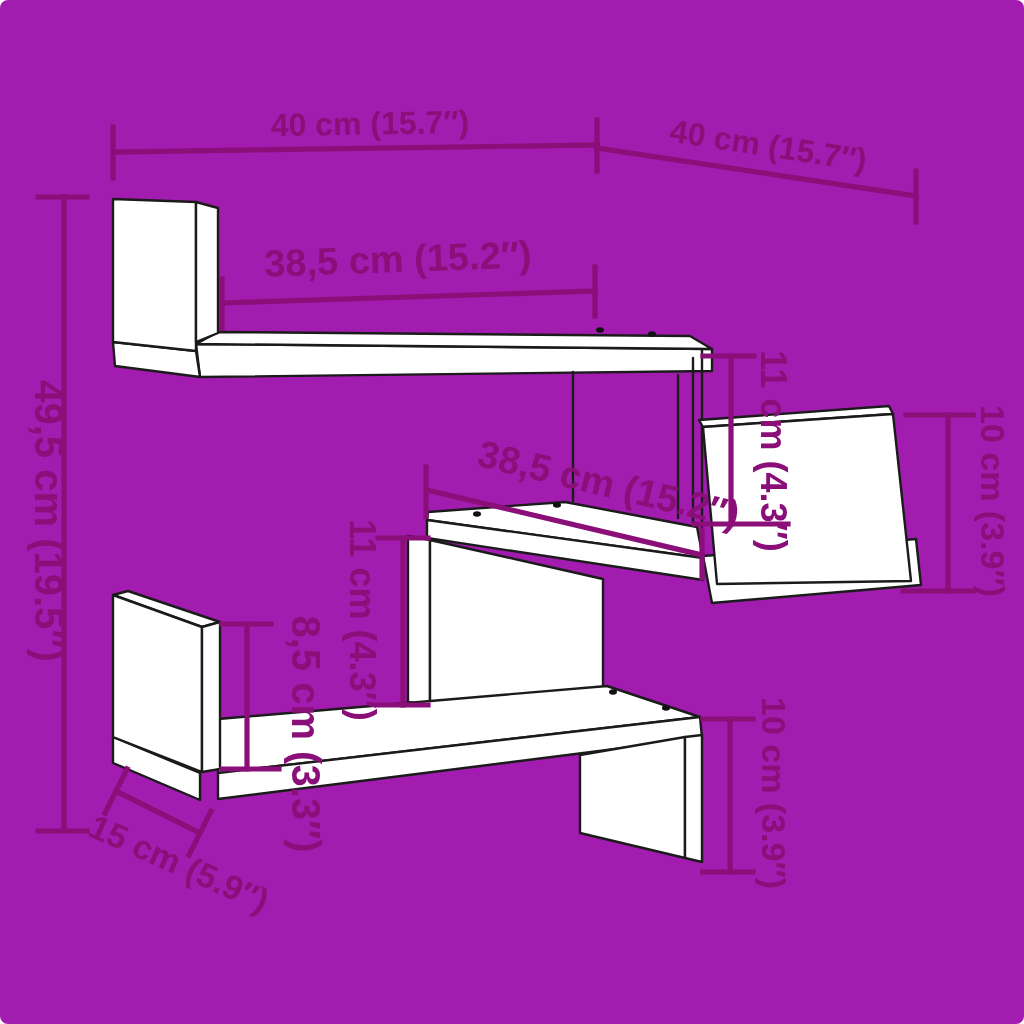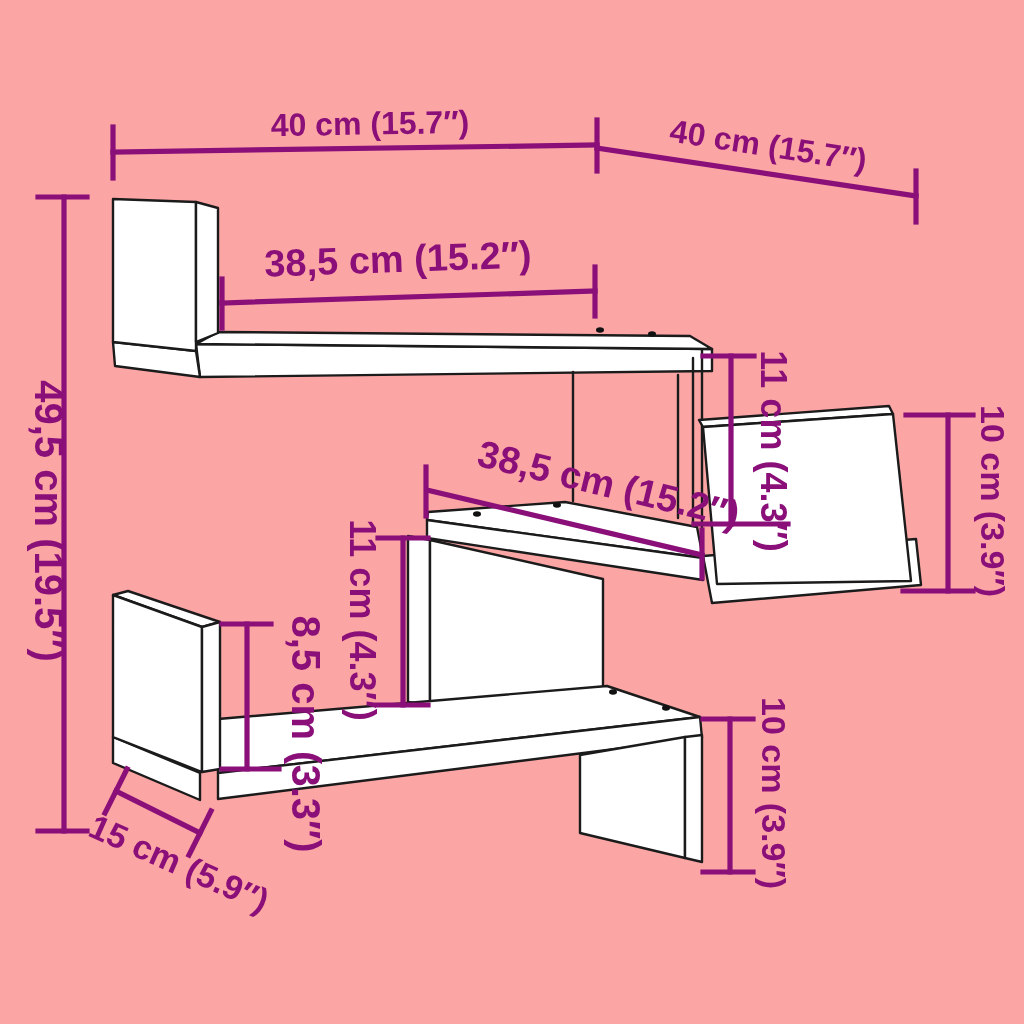--- a/index.html
+++ b/index.html
@@ -1,17 +1,17 @@
 <!DOCTYPE html>
 <html><head>
 <meta charset="utf-8">
 <style>
   html,body{margin:0;padding:0;background:#ffffff;}
-  .stage{position:relative;width:1024px;height:1024px;background:#fca5a5;overflow:hidden;
-         font-family:"Liberation Sans",sans-serif;}
+  .stage{position:relative;width:1024px;height:1024px;background:#a21caf;overflow:hidden;
+         font-family:"Liberation Sans",sans-serif;border-radius:8px;}
   svg{display:block;}
   .face{fill:#ffffff;stroke:#1b1b1b;stroke-width:2.4;stroke-linejoin:round;}
   .edge{fill:none;stroke:#1b1b1b;stroke-width:2.4;stroke-linecap:round;}
   .screw{fill:#111111;stroke:none;}
   .dim{stroke:#8a0f78;stroke-width:5.2;stroke-linecap:square;fill:none;}
   .dimtxt{fill:#8a0f78;font-weight:bold;text-anchor:middle;}
 </style>
 </head>
 <body>
 

